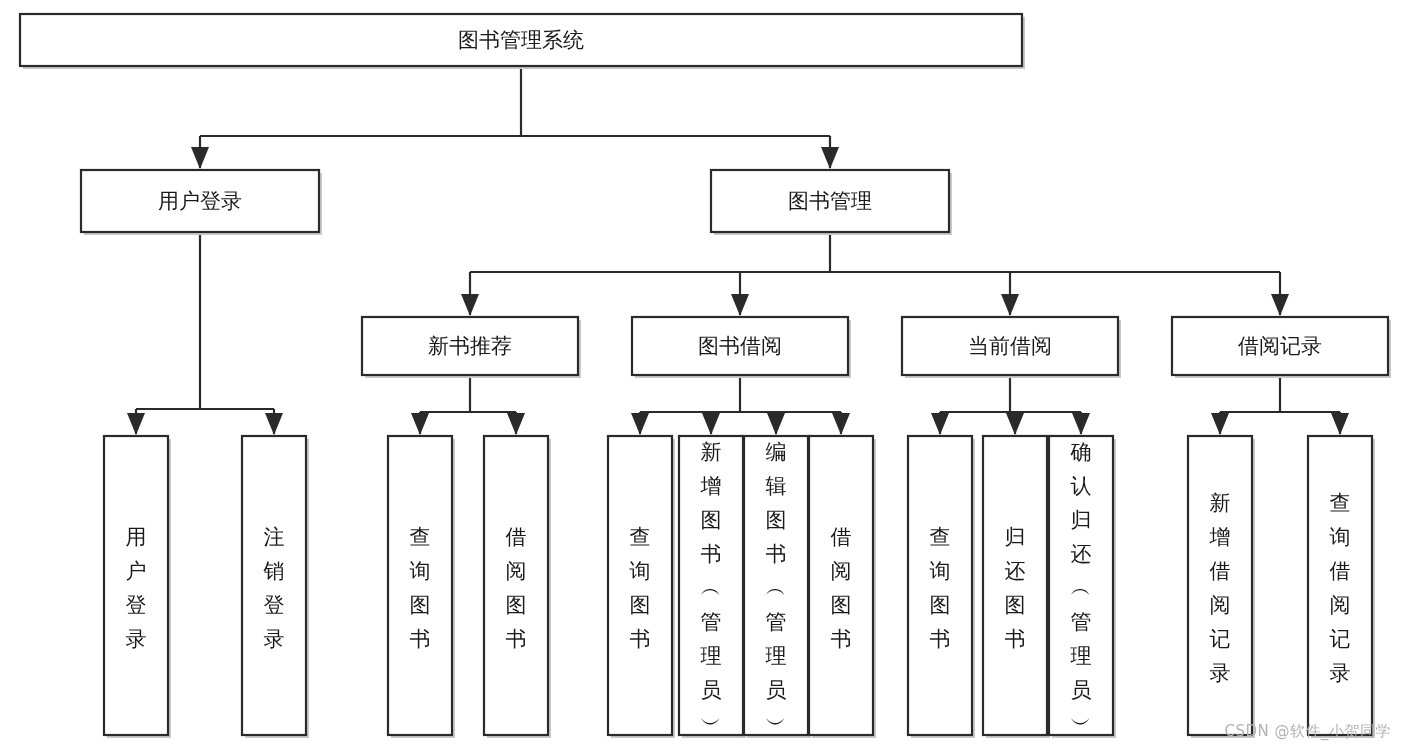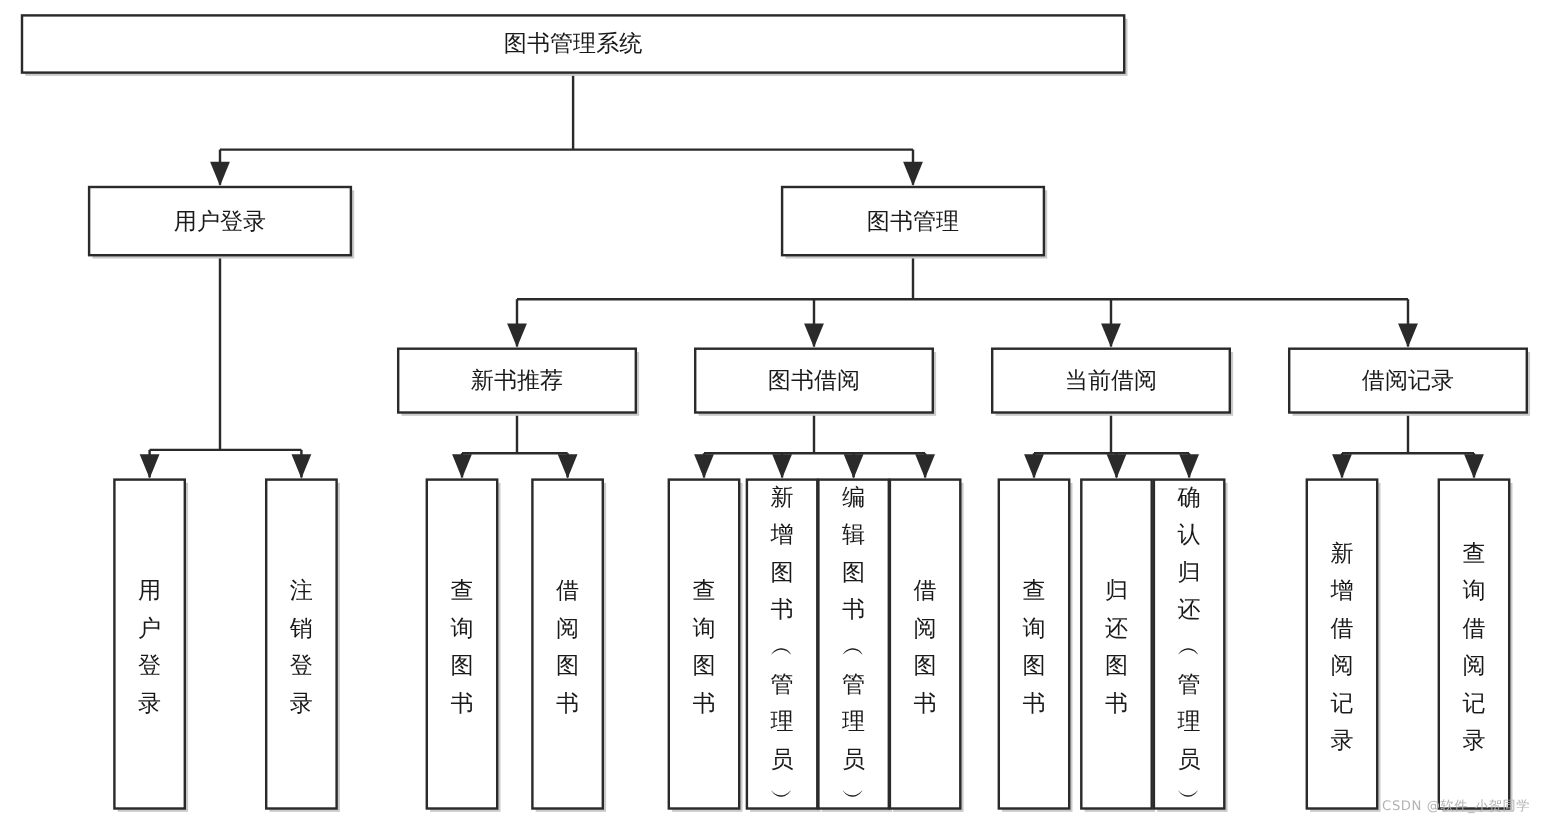--- a/index.html
+++ b/index.html
@@ -54,21 +54,21 @@
     font-family: "DejaVu Sans", "Liberation Sans", sans-serif;
     font-size: 21px;
     fill: #1a1a1a;
     text-anchor: middle;
   }
   .watermark {
     position: absolute;
     right: 14px;
     bottom: 6px;
     font-family: "DejaVu Sans", "Liberation Sans", sans-serif;
-    font-size: 12px;
+    font-size: 15px;
     color: #b3b3b3;
     white-space: nowrap;
     letter-spacing: 0.5px;
     pointer-events: none;
   }
 </style>
 </head>
 <body>
 
 <div id="diagram-root">

